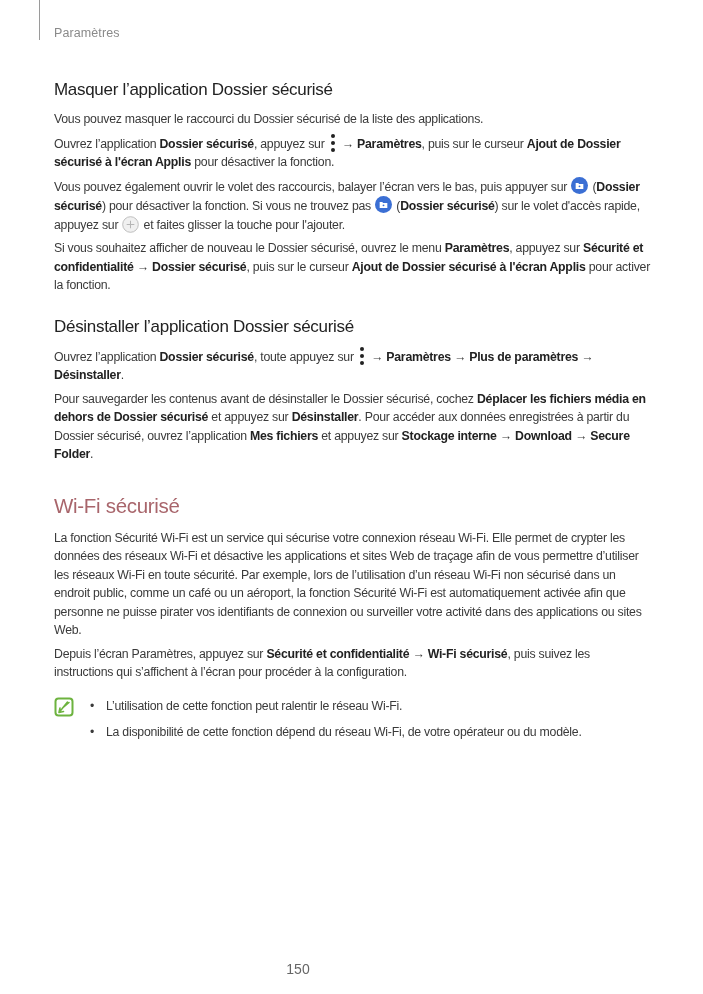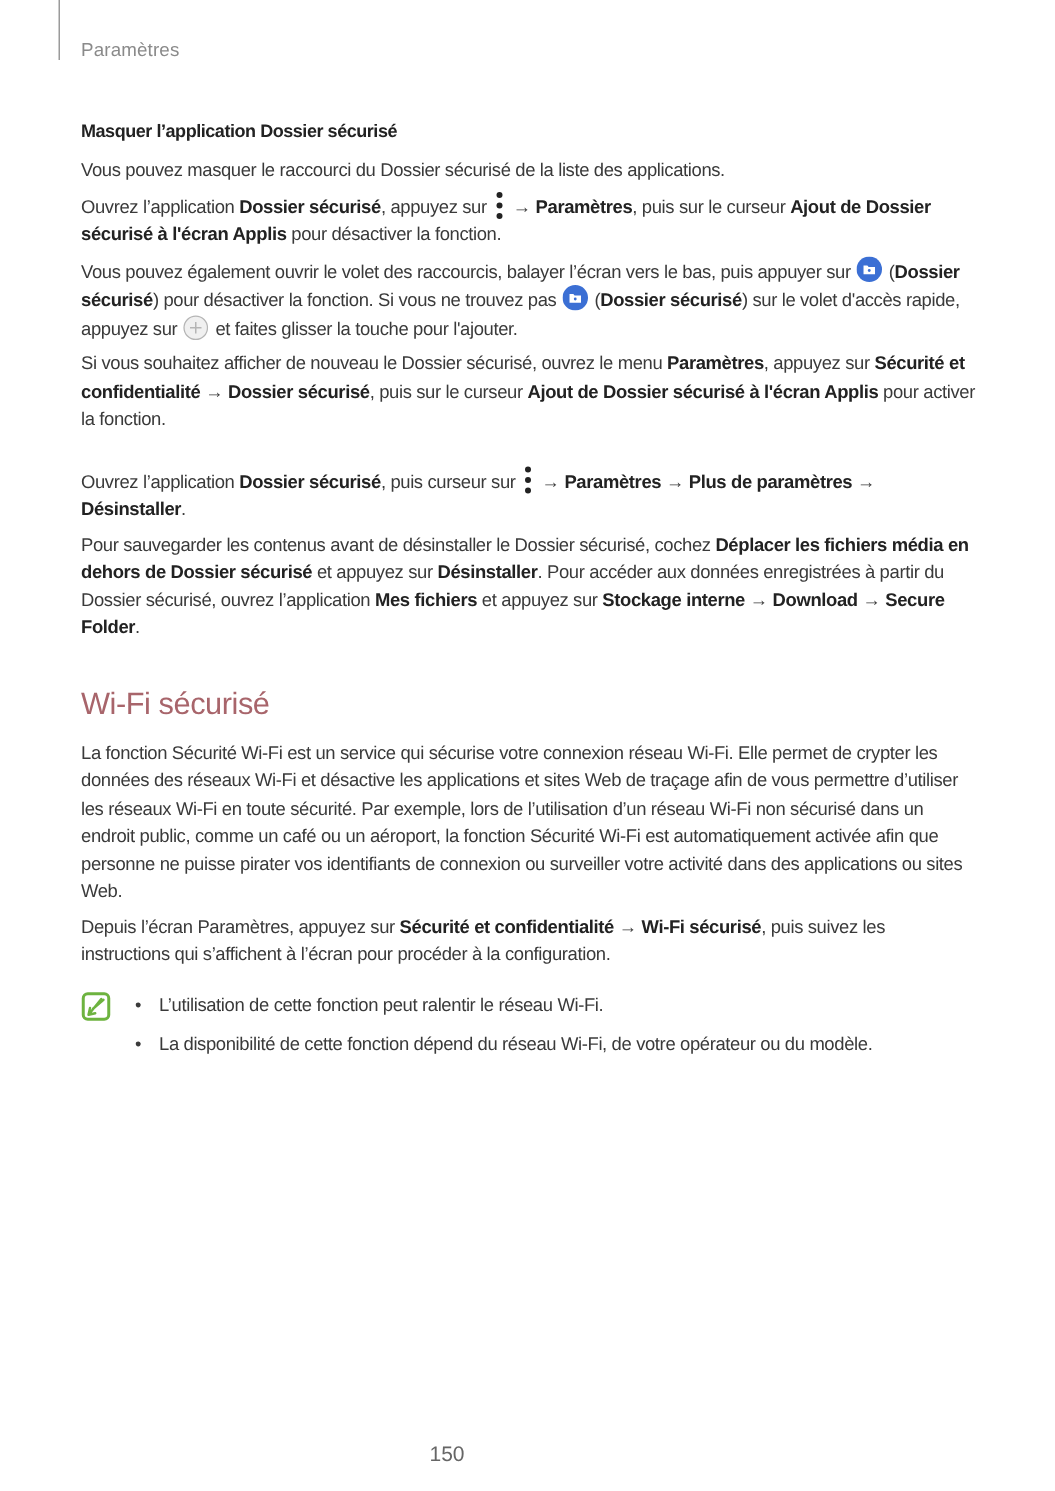--- a/index.html
+++ b/index.html
@@ -1,21 +1,21 @@
 <!DOCTYPE html>
 <html><head>
 <meta charset="utf-8">
 <style>
   html, body { margin: 0; padding: 0; background: #ffffff; }
   body { width: 703px; height: 994px; position: relative; overflow: hidden;
          font-family: "Liberation Sans", sans-serif; color: #333; }
   .margin-rule { position: absolute; left: 39px; top: 0; width: 1px; height: 40px; background: #9a9a9a; }
   .running-header { position: absolute; left: 54px; top: 26px; font-size: 12.5px; color: #8a8a8a; letter-spacing: 0.1px; }
   .content { position: absolute; left: 54px; top: 80px; width: 596px; }
-  h2 { font-size: 12px; font-weight: bold; color: #222; margin: 0 0 10px 0; letter-spacing: -0.3px; }
+  h2 { font-size: 17px; font-weight: normal; color: #222; margin: 0 0 10px 0; letter-spacing: -0.3px; }
   h1 { font-size: 20.5px; font-weight: normal; color: #a8656b; margin: 0 0 11px 0; letter-spacing: -0.3px; }
   p { font-size: 12.3px; line-height: 18.5px; margin: 0 0 5px 0; color: #3a3a3a; letter-spacing: -0.25px; }
   b { color: #222; font-weight: bold; }
   .sec { margin-bottom: 22px; }
   .sec2 { margin-bottom: 30px; }
   .icon { display: inline-block; vertical-align: middle; }
   .more-icon { width: 7px; height: 18px; position: relative; margin: 0 2px; vertical-align: -4px; }
   .more-icon i { position: absolute; left: 1.5px; width: 4px; height: 4px; border-radius: 50%; background: #222; }
   .folder-icon { width: 17px; height: 17px; vertical-align: -3px; margin: 0 1px; }
   .plus-icon { width: 17px; height: 17px; vertical-align: -4px; margin: 0 1px; }
@@ -50,21 +50,22 @@
           <path d="M5.5 7 h3 l1 1.2 h5 v5.8 h-9 z" fill="#fff"></path>
           <circle cx="10" cy="11" r="1.1" fill="#3b6fd4"></circle>
         </svg><span> (</span><b>Dossier sécurisé</b><span>) sur le volet d'accès rapide, appuyez sur </span><svg class="icon plus-icon" viewBox="0 0 20 20">
           <circle cx="10" cy="10" r="9.2" fill="#f0f0f0" stroke="#b5b5b5" stroke-width="1"></circle>
           <path d="M10 5.5 v9 M5.5 10 h9" stroke="#b5b5b5" stroke-width="1.2"></path>
         </svg><span> et faites glisser la touche pour l'ajouter.</span></p>
     <p><span>Si vous souhaitez afficher de nouveau le Dossier sécurisé, ouvrez le menu </span><b>Paramètres</b><span>, appuyez sur </span><b>Sécurité et confidentialité</b><span> → </span><b>Dossier sécurisé</b><span>, puis sur le curseur </span><b>Ajout de Dossier sécurisé à l'écran Applis</b><span> pour activer la fonction.</span></p>
   </div>
 
   <div class="sec2">
-    <p><span>Ouvrez l’application </span><b>Dossier sécurisé</b><span>, puis curseur sur </span><span class="icon more-icon"><i style="top:0px"></i><i style="top:7px"></i><i style="top:14px"></i></span><span> → </span><b>Paramètres</b><span> → </span><b>Plus de paramètres</b><span> → </span><b>Désinstaller</b><span>.</span></p>
+    <h2>Désinstaller l’application Dossier sécurisé</h2>
+    <p><span>Ouvrez l’application </span><b>Dossier sécurisé</b><span>, toute appuyez sur </span><span class="icon more-icon"><i style="top:0px"></i><i style="top:7px"></i><i style="top:14px"></i></span><span> → </span><b>Paramètres</b><span> → </span><b>Plus de paramètres</b><span> → </span><b>Désinstaller</b><span>.</span></p>
     <p><span>Pour sauvegarder les contenus avant de désinstaller le Dossier sécurisé, cochez </span><b>Déplacer les fichiers média en dehors de Dossier sécurisé</b><span> et appuyez sur </span><b>Désinstaller</b><span>. Pour accéder aux données enregistrées à partir du Dossier sécurisé, ouvrez l’application </span><b>Mes fichiers</b><span> et appuyez sur </span><b>Stockage interne</b><span> → </span><b>Download</b><span> → </span><b>Secure Folder</b><span>.</span></p>
   </div>
 
   <div>
     <h1>Wi-Fi sécurisé</h1>
     <p>La fonction Sécurité Wi-Fi est un service qui sécurise votre connexion réseau Wi-Fi. Elle permet de crypter les données des réseaux Wi-Fi et désactive les applications et sites Web de traçage afin de vous permettre d’utiliser les réseaux Wi-Fi en toute sécurité. Par exemple, lors de l’utilisation d’un réseau Wi-Fi non sécurisé dans un endroit public, comme un café ou un aéroport, la fonction Sécurité Wi-Fi est automatiquement activée afin que personne ne puisse pirater vos identifiants de connexion ou surveiller votre activité dans des applications ou sites Web.</p>
     <p><span>Depuis l’écran Paramètres, appuyez sur </span><b>Sécurité et confidentialité</b><span> → </span><b>Wi-Fi sécurisé</b><span>, puis suivez les instructions qui s’affichent à l’écran pour procéder à la configuration.</span></p>
     <div class="note" style="margin-top:15px;">
       <svg class="note-icon" viewBox="0 0 20 20">
           <rect x="1.5" y="1.5" width="17" height="17" rx="3" fill="none" stroke="#6db33f" stroke-width="2"></rect>

